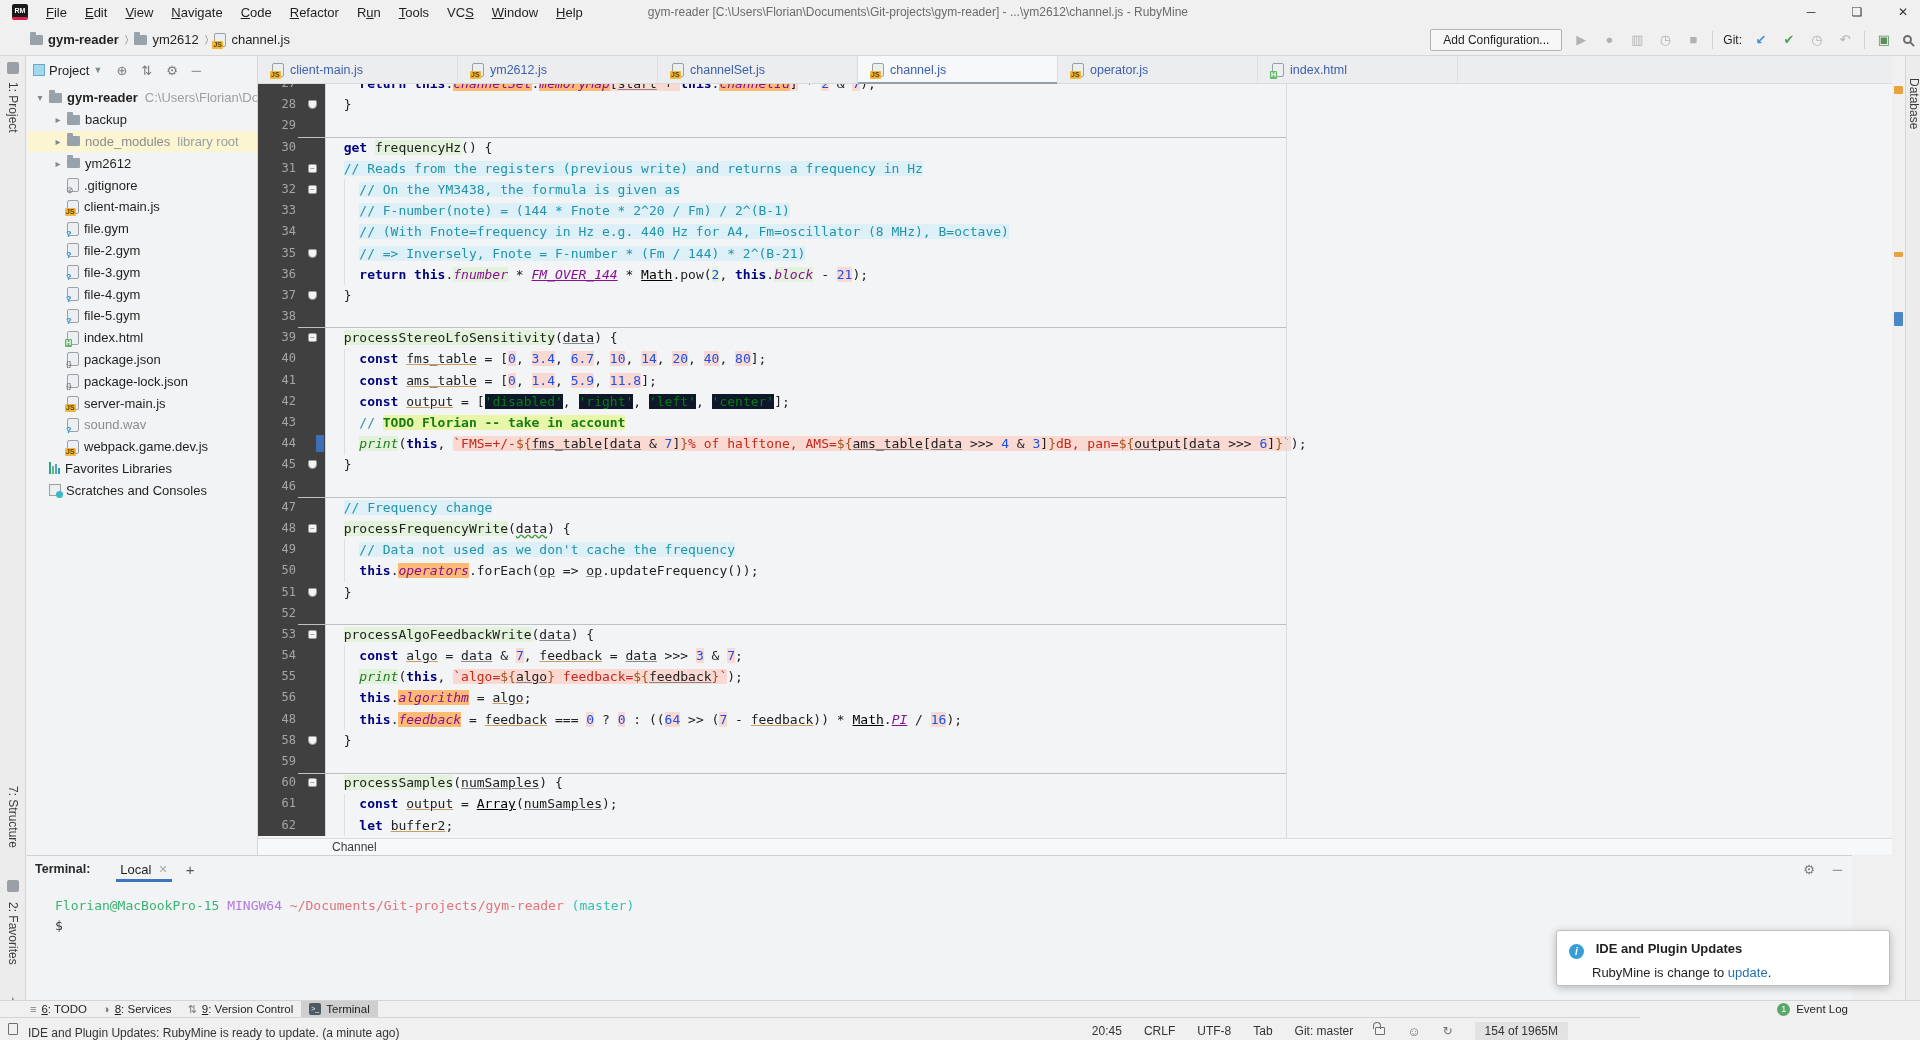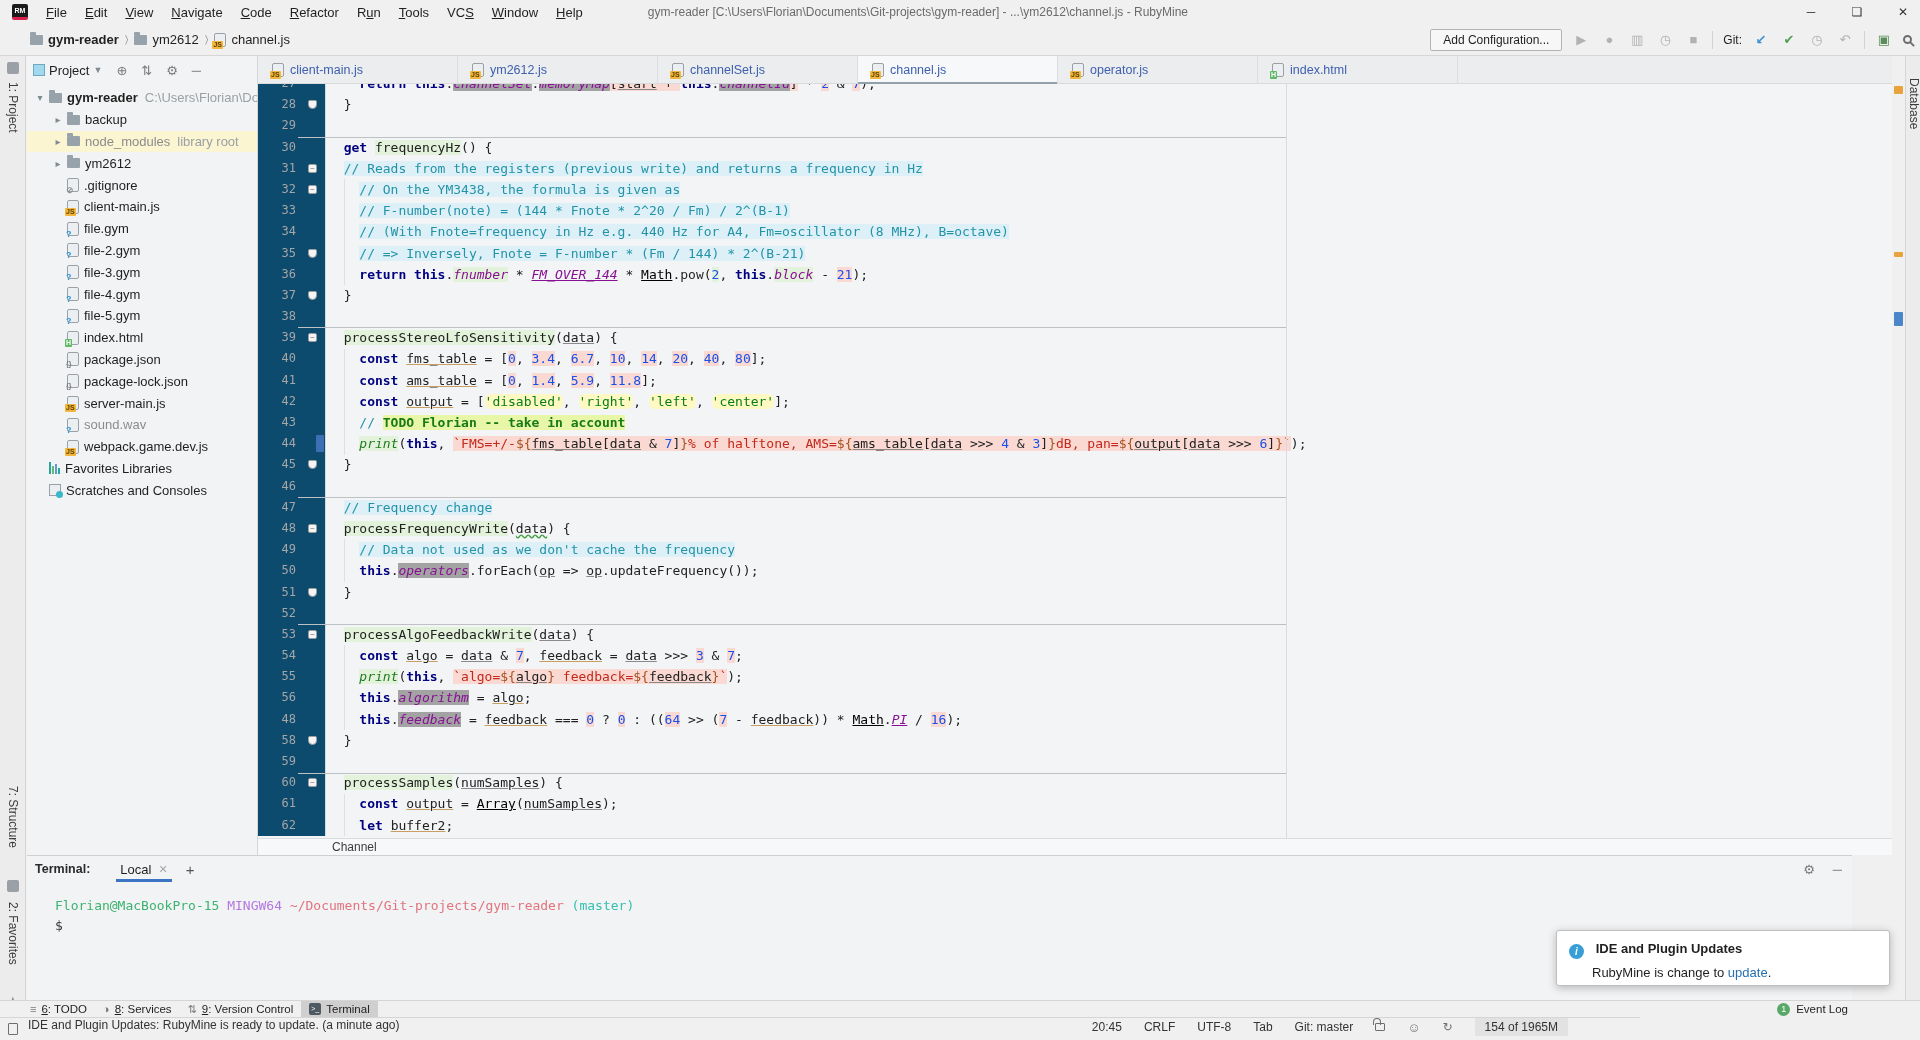--- a/index.html
+++ b/index.html
@@ -86,21 +86,21 @@
   #tabs-row { position:absolute; left:258px; top:56px; width:1634px; height:28px; background:#ECEDEE;
     display:flex; border-bottom:1px solid #D8DADC; }
   .tab { width:200px; height:28px; display:flex; align-items:center; padding-left:14px; gap:6px;
     border-right:1px solid #DCDDDE; position:relative; }
   .tab .tab-label { color:#3C5FB0; font-size:12.5px; }
   .tab.active { background:#F7F8F9; }
   .tab.active::after { content:""; position:absolute; left:0; right:0; bottom:-1px; height:3px; background:#90A0AD; }
 
   
   #editor { position:absolute; left:258px; top:84px; width:1634px; height:754px; background:#F2F4F5; overflow:hidden; }
-  #gutter { position:absolute; left:0; top:-11px; width:68px; background:#0c4a6e; border-right:1px solid #D6D8DA; }
+  #gutter { position:absolute; left:0; top:-11px; width:68px; background:#404040; border-right:1px solid #D6D8DA; }
   .gl { height:21.2px; position:relative; }
   .gl .num { position:absolute; left:0; top:0; width:38px; text-align:right; font-family:"DejaVu Sans Mono",monospace;
     font-size:12px; color:#a6a6a6; line-height:21.2px; }
   .fm { position:absolute; left:50px; top:6px; width:9px; height:9px; border:1px solid #9e9e9e; background:#f5f5f5;
     border-radius:2px; font-size:8px; line-height:7px; text-align:center; color:#6e6e6e; }
   .fm-e { border-radius:2px 2px 5px 5px; }
   .caret-block { position:absolute; left:58px; top:2px; width:8px; height:17px; background:#3D6FB5; border-radius:1px; }
   #code { position:absolute; left:68px; top:-11px; right:0; }
   .cl { height:21.2px; line-height:21.2px; white-space:pre; font-family:"DejaVu Sans Mono",monospace;
     font-size:13px; padding-left:2px; }
@@ -112,27 +112,27 @@
   .sg-ph { color:#212121; background:#FAD9D2; }
   .sg-kw { color:#000080; font-weight:bold; }
   .sg-numh { color:#1750EB; background:#FAD9D2; }
   .sg-numg { color:#1750EB; background:#E3F2DB; }
   .sg-cmt { color:#2393A8; background:#DDF0F7; }
   .sg-cm0 { color:#2393A8; }
   .sg-todo { color:#177A17; font-weight:bold; background:#E8F6A8; }
   .sg-meth { color:#212121; background:#E3F2DB; }
   .sg-fng { color:#1F7A1F; font-style:italic; background:#E3F2DB; }
   .sg-fieldg { color:#871094; font-style:italic; background:#E3F2DB; }
-  .sg-fieldp { color:#871094; font-style:italic; background:#a3a3a3; }
+  .sg-fieldp { color:#871094; font-style:italic; background:#fdba74; }
   .sg-cst { color:#871094; font-style:italic; text-decoration:underline; }
   .sg-cls { color:#000000; text-decoration:underline; }
   .sg-var { color:#212121; text-decoration:underline; text-decoration-color:#C99E62; }
   .sg-par { color:#212121; text-decoration:underline; text-decoration-color:#8a8a8a; }
   .sg-parw { color:#212121; text-decoration:underline wavy; text-decoration-color:#3C9C3C; }
-  .sg-strh { color:#067D17; background:#fef9c3;border-radius:6px; }
+  .sg-strh { color:#067D17; background:#0f172a; }
   .sg-tmpl { color:#C4281C; background:#FAD9D2; }
   .sg-tb { color:#A4511E; background:#FAD9D2; }
   .sg-varh { color:#212121; text-decoration:underline; text-decoration-color:#8a8a8a; background:#FAD9D2; }
   #scroll-strip { position:absolute; left:1892px; top:84px; width:14px; height:754px; }
   .smark { position:absolute; left:2px; width:9px; border-radius:1px; }
 
   
   #ed-breadcrumb { position:absolute; left:258px; top:838px; width:1634px; height:17px; background:#F7F8F9;
     border-top:1px solid #DADCDE; font-size:12px; color:#3c3c3c; padding-left:74px; display:flex; align-items:center; }
 
@@ -158,21 +158,21 @@
   .bb-btn.active { background:#CFCFCF; }
   .bb-ico { color:#7a7a7a; font-size:11px; }
   .bb-ico.term-tile { width:12px; height:12px; background:#4e5a63; color:#fff; font-size:7px; line-height:12px;
     text-align:center; border-radius:2px; }
   #event-log { margin-left:auto; margin-right:72px; display:flex; align-items:center; gap:6px; }
   #el-badge { width:13px; height:13px; border-radius:50%; color:#fff; font-size:9px; display:flex;
     align-items:center; justify-content:center; }
 
   
   #statusbar { position:absolute; left:0; top:1017px; width:1640px; height:23px; background:#F0F0F0;
-    border-top:1px solid #D5D5D5; display:flex; align-items:flex-start; font-size:12px; color:#333; }
+    border-top:1px solid #D5D5D5; display:flex; align-items:flex-end; font-size:12px; color:#333; }
   #status-msg { margin-left:28px; }
   #status-msg-ico { position:absolute; left:8px; top:5px; width:10px; height:12px; border:1px solid #6e6e6e; border-radius:1px; }
   #status-right { margin-left:auto; display:flex; align-items:center; gap:22px; margin-right:72px; }
   .lock-ico { width:10px; height:8px; border:1.5px solid #6e6e6e; border-radius:1px; position:relative; display:inline-block; }
   .lock-ico::before { content:""; position:absolute; left:-3px; top:-6px; width:6px; height:6px;
     border:1.5px solid #6e6e6e; border-bottom:none; border-radius:4px 4px 0 0; }
   .face-ico { color:#6e6e6e; font-size:13px; }
   .refresh-ico { color:#6e6e6e; font-size:12px; }
   #memory { background:#E2E2E2; padding:2px 10px; border-radius:1px; }
 

